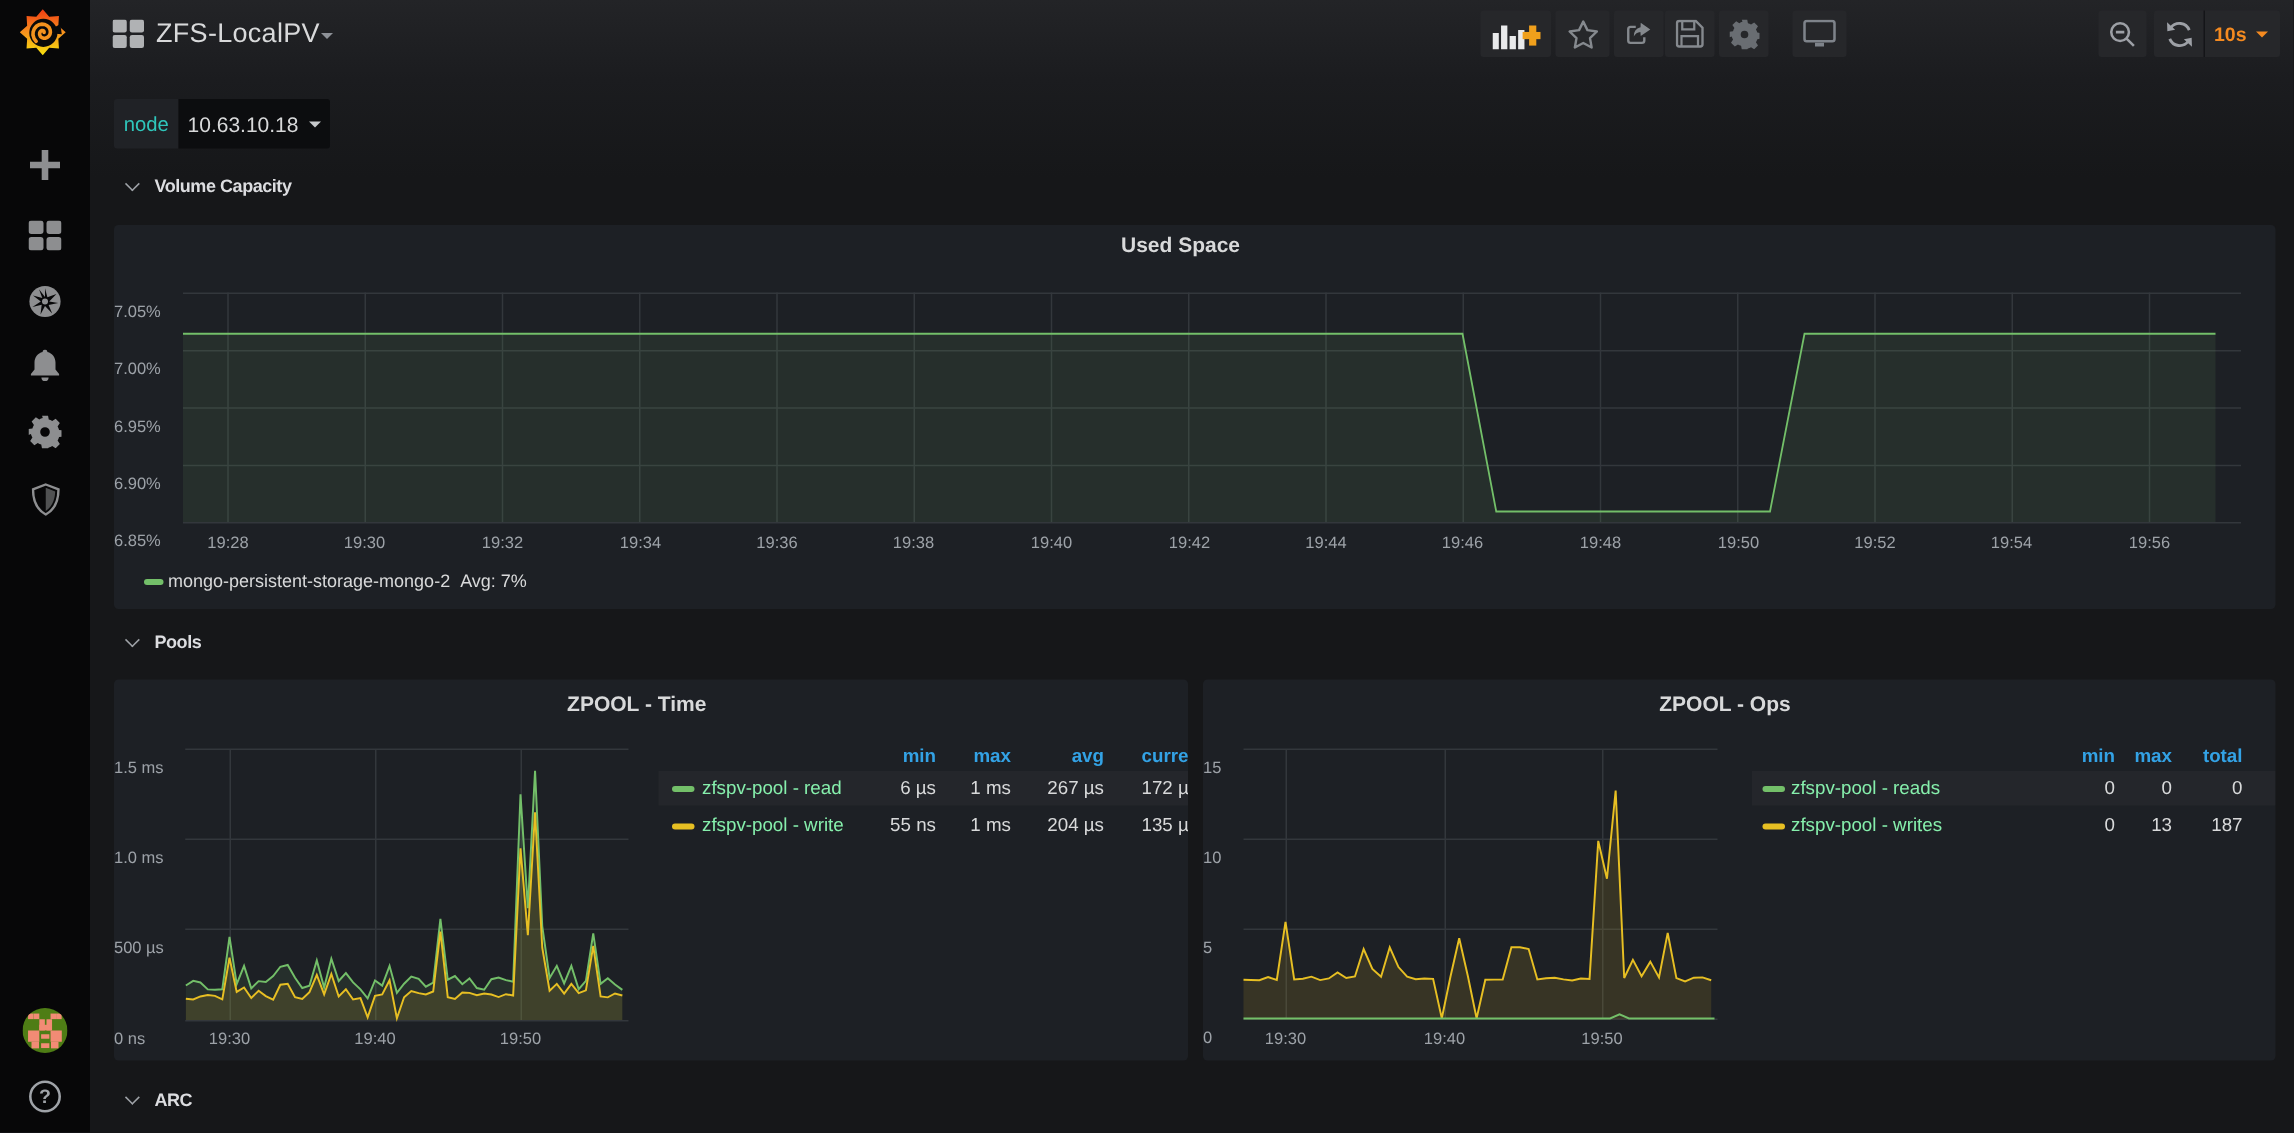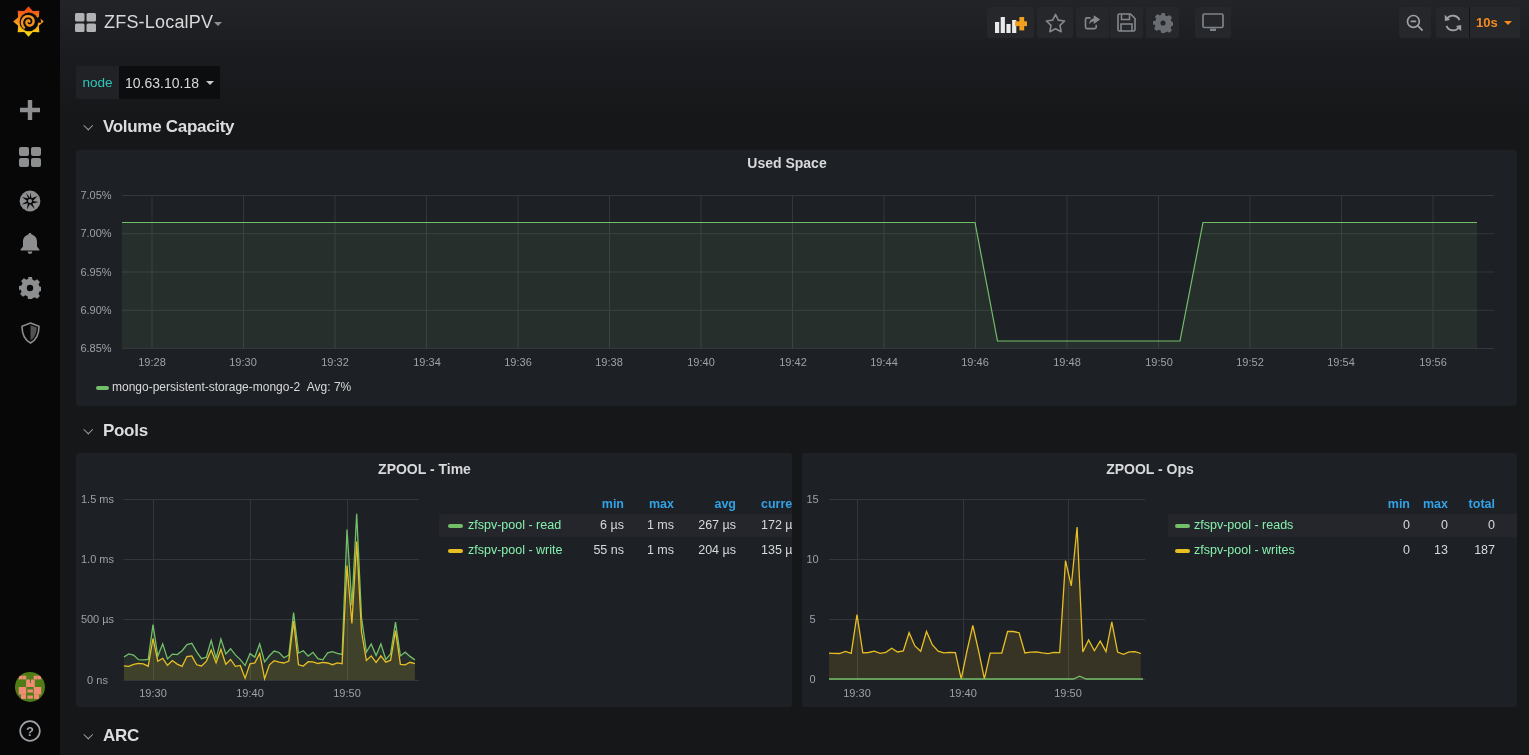--- a/index.html
+++ b/index.html
@@ -8,29 +8,29 @@
 #app { position:relative; width:1529px; height:755px; }
 .abs { position:absolute; }
 #topgrad { left:0; top:0; width:1529px; height:118px;
   background:linear-gradient(180deg, #232427 0%, #1b1c1f 45%, #161719 100%); }
 #sidebar { left:0; top:0; width:60px; height:755px; background:#070708; }
 .navtitle { left:104px; top:12px; font-size:18px; color:#d8d9da; letter-spacing:0.2px; }
 .caret { width:0; height:0; border-left:4px solid transparent; border-right:4px solid transparent; border-top:4px solid #8d9197; }
 .navbtn { position:absolute; top:7px; height:31px; background:#26272a; border-radius:2px;
   display:flex; align-items:center; justify-content:center; }
 .section { position:absolute; display:flex; align-items:center; color:#dcdde0;
-  font-size:17px; font-weight:bold; letter-spacing:-0.3px; }
+  font-size:12px; font-weight:bold; letter-spacing:-0.3px; }
 .chev { margin-right:10px; width:9px; height:9px; position:relative; top:-3px; }
 .chev:before { content:""; position:absolute; left:1px; top:2px; width:5.5px; height:5.5px;
   border-right:1.8px solid #9fa3a8; border-bottom:1.8px solid #9fa3a8; transform:rotate(45deg); }
 .panel { position:absolute; background:#1d2025; border-radius:3px; overflow:hidden; }
 .ptitle { position:absolute; width:100%; text-align:center; top:8px; font-size:14px;
   font-weight:bold; color:#d8d9da; transform:translateX(-9.5px); }
 .alabel { position:absolute; font-size:11px; color:#9da2a8; }
-.ar { text-align:center; }
+.ar { text-align:left;margin-top:13px; }
 .ac { text-align:center; }
 .leg-head { position:absolute; font-size:12.5px; font-weight:bold; color:#33a2e5; text-align:right; }
 .leg-cell { position:absolute; font-size:12.5px; color:#d8d9da; text-align:right; white-space:nowrap; }
 .leg-name { position:absolute; font-size:12.5px; color:#86efac; white-space:nowrap; }
 .dash { position:absolute; width:15px; height:4px; border-radius:2px; }
 </style>
 </head>
 <body>
 <div id="app">
   <div id="topgrad" class="abs"></div>

